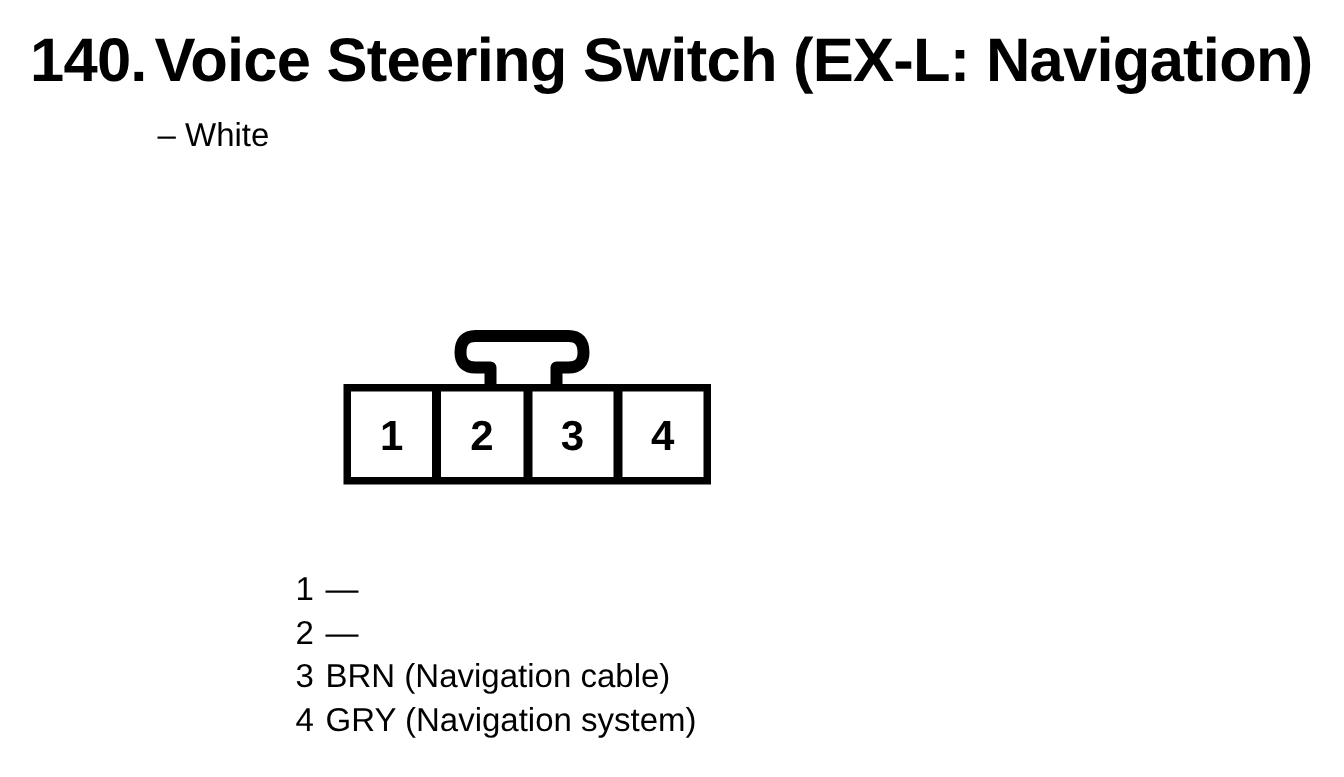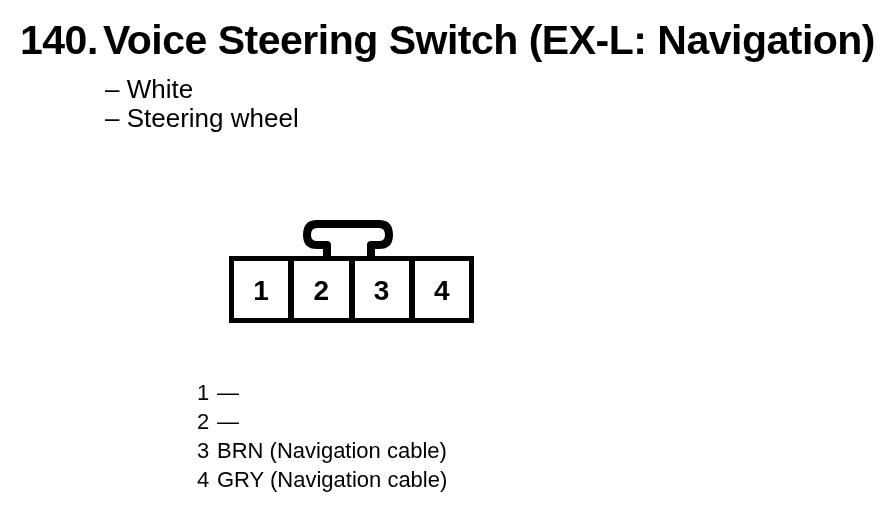--- a/index.html
+++ b/index.html
@@ -32,21 +32,21 @@
     width: 83px;
     flex: 0 0 83px;
   }
   .notes {
     position: absolute;
     left: 105px;
     top: 75px;
     margin: 0;
     padding: 0;
     list-style: none;
-    font-size: 26px;
+    font-size: 22px;
     line-height: 29px;
     white-space: nowrap;
   }
   .connector {
     position: absolute;
     left: 229px;
     top: 220px;
     width: 245px;
   }
   .lock-tab {
@@ -96,21 +96,20 @@
 
 <div class="page">
 
   <div class="heading">
     <span class="item-no">140.</span>
     <span class="title-text">Voice Steering Switch (EX-L: Navigation)</span>
   </div>
 
   <ul class="notes">
     <li>– White</li>
-    <li>– Steering wheel</li>
   </ul>
 
   <div class="connector">
     <svg class="lock-tab" width="245" height="36" viewBox="0 0 245 36" aria-hidden="true">
       <path d="M98 36 V25 H88 Q78 25 78 15 Q78 4 88 4 H150 Q160 4 160 15 Q160 25 150 25 H142 V36" fill="none" stroke="#000000" stroke-width="8" stroke-linejoin="round"></path>
     </svg>
     <div class="connector-body">
       <div class="cavity">1</div>
       <div class="cavity">2</div>
       <div class="cavity">3</div>
@@ -126,17 +125,17 @@
     <div class="pin-row">
       <span class="pin-no">2</span>
       <span class="pin-wire">—</span>
     </div>
     <div class="pin-row">
       <span class="pin-no">3</span>
       <span class="pin-wire">BRN (Navigation cable)</span>
     </div>
     <div class="pin-row">
       <span class="pin-no">4</span>
-      <span class="pin-wire">GRY (Navigation cable)</span>
+      <span class="pin-wire">GRY (Navigation system)</span>
     </div>
   </div>
 
 </div>
 
 </body></html>

